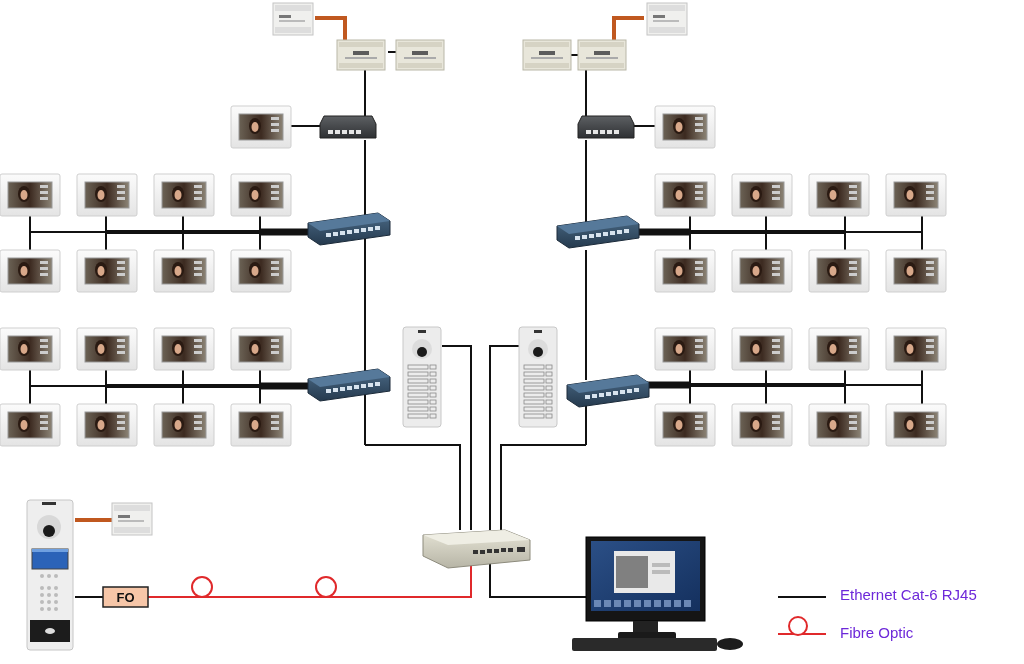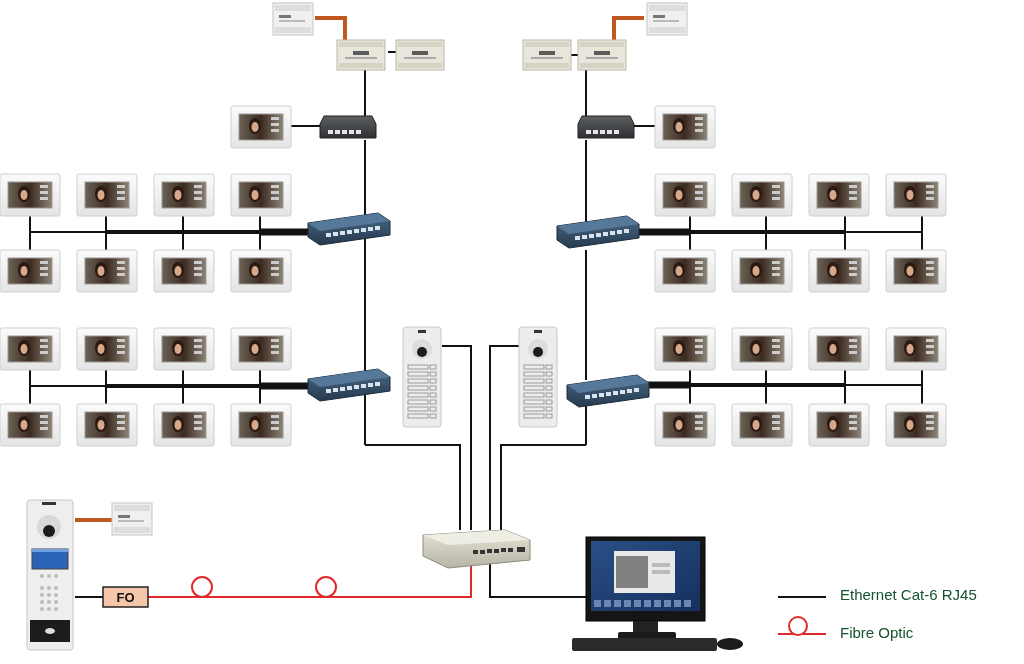--- a/index.html
+++ b/index.html
@@ -1,18 +1,18 @@
 <!DOCTYPE html>
 <html><head>
 <meta charset="utf-8">
 <style>
   html,body{margin:0;padding:0;background:#fff;}
   body{width:1024px;height:664px;position:relative;overflow:hidden;font-family:"Liberation Sans",sans-serif;}
   #diagram{position:absolute;left:0;top:0;}
-  .legend-text{position:absolute;font-size:15px;color:#14532d;}
+  .legend-text{position:absolute;font-size:15px;color:#6d28d9;}
   .fo-label{font-family:"Liberation Sans",sans-serif;font-weight:bold;font-size:13px;fill:#111;}
 </style>
 </head>
 <body>
 
 <svg id="diagram" width="1024" height="664" viewBox="0 0 1024 664">
   <defs>
     <linearGradient id="mon" x1="0" y1="0" x2="0" y2="1">
       <stop offset="0" stop-color="#fbfbfb"></stop>
         <stop offset="1" stop-color="#e4e4e4"></stop>

